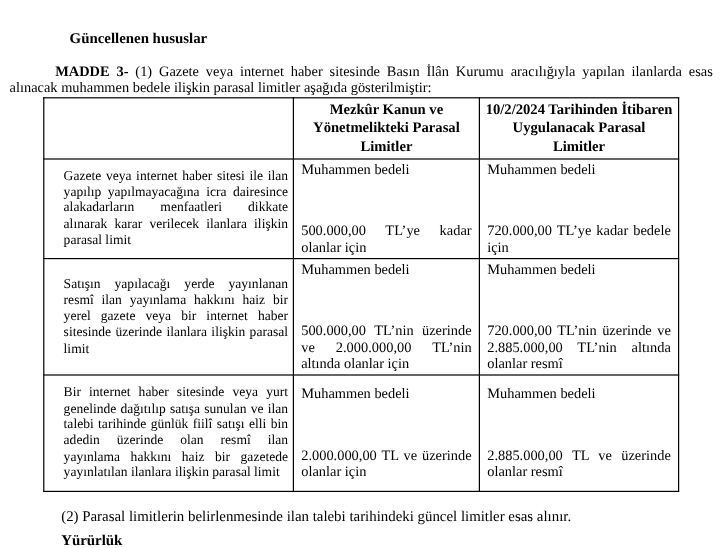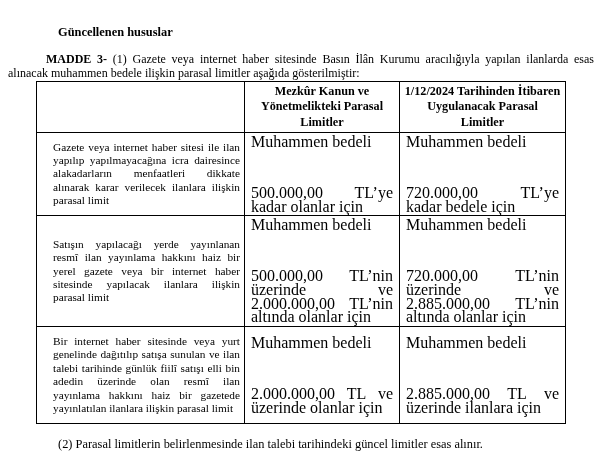--- a/index.html
+++ b/index.html
@@ -54,33 +54,33 @@
     padding: 1px 4px;
     height: 48px;
   }
   td.label-cell {
     font-size: 11.3px;
     line-height: 13.4px;
     text-align: justify;
     padding: 1px 4px 1px 16px;
   }
   td.limit-cell {
-    font-size: 16px;
+    font-size: 12px;
     line-height: 13.8px;
     padding: 2px 6px 2px 6px;
   }
   .limit-line1 { text-align: left; }
   .limit-rest  { text-align: justify; margin-top: 37px; }
   tr.r1 td { height: 76px; }
   tr.r2 td { height: 82px; }
   tr.r3 td { height: 92px; }
 
   .bottom { margin-top: 13px; }
   .bpara {
-    margin: 12px;
+    margin: 5px;
     font-size: 12.4px;
     line-height: 15px;
     text-indent: 38px;
   }
 </style>
 </head>
 <body>
 
 <div class="page">
 
@@ -91,59 +91,60 @@
   <table class="limits">
     <colgroup>
       <col style="width:208px">
       <col style="width:155px">
       <col style="width:166px">
     </colgroup>
     <tbody>
       <tr>
         <td class="spacer"></td>
         <th class="colhead">Mezkûr Kanun ve Yönetmelikteki Parasal Limitler</th>
-        <th class="colhead">1/12/2024 Tarihinden İtibaren Uygulanacak Parasal Limitler</th>
+        <th class="colhead">10/2/2024 Tarihinden İtibaren Uygulanacak Parasal Limitler</th>
       </tr>
 
       <tr class="r1">
         <td class="label-cell">Gazete veya internet haber sitesi ile ilan yapılıp yapılmayacağına icra dairesince alakadarların menfaatleri dikkate alınarak karar verilecek ilanlara ilişkin parasal limit</td>
         <td class="limit-cell">
           <div class="limit-line1">Muhammen bedeli</div>
           <div class="limit-rest">500.000,00 TL’ye kadar olanlar için</div>
         </td>
         <td class="limit-cell">
           <div class="limit-line1">Muhammen bedeli</div>
           <div class="limit-rest">720.000,00 TL’ye kadar bedele için</div>
         </td>
       </tr>
 
       <tr class="r2">
-        <td class="label-cell">Satışın yapılacağı yerde yayınlanan resmî ilan yayınlama hakkını haiz bir yerel gazete veya bir internet haber sitesinde yapılacak ilanlara ilişkin parasal limit</td>
+        <td class="label-cell">Satışın yapılacağı yerde yayınlanan resmî ilan yayınlama hakkını haiz bir yerel gazete veya bir internet haber sitesinde üzerinde ilanlara ilişkin parasal limit</td>
         <td class="limit-cell">
           <div class="limit-line1">Muhammen bedeli</div>
           <div class="limit-rest">500.000,00 TL’nin üzerinde ve 2.000.000,00 TL’nin altında olanlar için</div>
         </td>
         <td class="limit-cell">
           <div class="limit-line1">Muhammen bedeli</div>
-          <div class="limit-rest">720.000,00 TL’nin üzerinde ve 2.885.000,00 TL’nin altında olanlar için</div>
+          <div class="limit-rest">720.000,00 TL’nin üzerinde ve 2.885.000,00 TL’nin altında olanlar resmî</div>
         </td>
       </tr>
 
       <tr class="r3">
         <td class="label-cell">Bir internet haber sitesinde veya yurt genelinde dağıtılıp satışa sunulan ve ilan talebi tarihinde günlük fiilî satışı elli bin adedin üzerinde olan resmî ilan yayınlama hakkını haiz bir gazetede yayınlatılan ilanlara ilişkin parasal limit</td>
         <td class="limit-cell">
           <div class="limit-line1">Muhammen bedeli</div>
           <div class="limit-rest">2.000.000,00 TL ve üzerinde olanlar için</div>
         </td>
         <td class="limit-cell">
           <div class="limit-line1">Muhammen bedeli</div>
-          <div class="limit-rest">2.885.000,00 TL ve üzerinde ilanlara için</div>
+          <div class="limit-rest">2.885.000,00 TL ve üzerinde olanlar resmî</div>
         </td>
       </tr>
     </tbody>
   </table>
 
   <div class="bottom">
     <p class="bpara">(2) Parasal limitlerin belirlenmesinde ilan talebi tarihindeki güncel limitler esas alınır.</p>
+    <p class="bpara bold">Yürürlük</p>
     <p class="bpara"><span class="bold">MADDE 5-</span><span> (1) Bu Tebliğ hükümlerini Adalet Bakanı yürütür.</span></p>
   </div>
 
 </div>
 
 </body></html>

